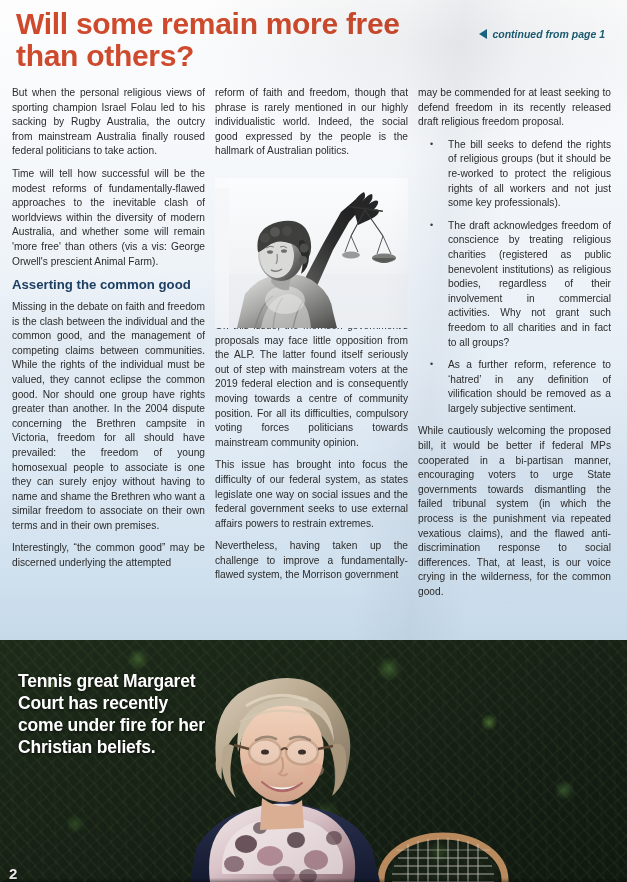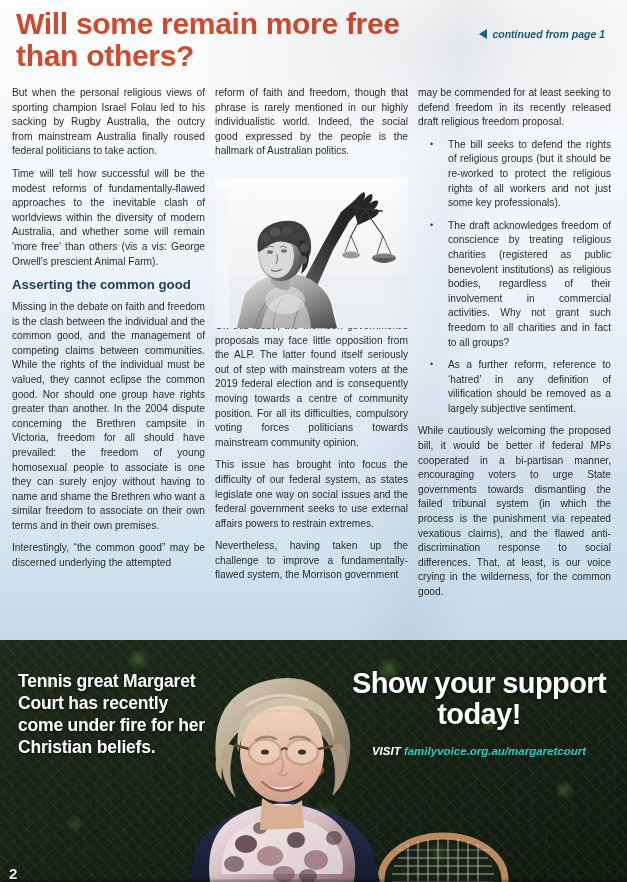--- a/index.html
+++ b/index.html
@@ -481,25 +481,19 @@
         <g stroke="#d7d3c8" stroke-width="0.9" opacity="0.85">
           <path d="M30 30 L120 30 M26 38 L124 38 M24 46 L126 46 M24 54 L126 54"></path>
           <path d="M40 16 L40 92 M50 13 L50 92 M60 11 L60 92 M70 10 L70 92 M80 10 L80 92 M90 11 L90 92 M100 13 L100 92 M110 16 L110 92"></path>
         </g>
         <g stroke="#cfcbc0" stroke-width="0.8" opacity="0.6">
           <path d="M28 22 L122 22"></path>
         </g>
       </svg>
     </div>
 
-    <div id="ad-right">
-      <div id="ad-cta">Show your support today!</div>
-      <div id="ad-visit">
-        <span>VISIT </span><span id="ad-url">familyvoice.org.au/margaretcourt</span>
-      </div>
-    </div>
 
     <div id="page-number">2</div>
   </div>
 
   <div id="paper-noise"></div>
   <div id="scan-edge"></div>
 </div>
 
 </body></html>

